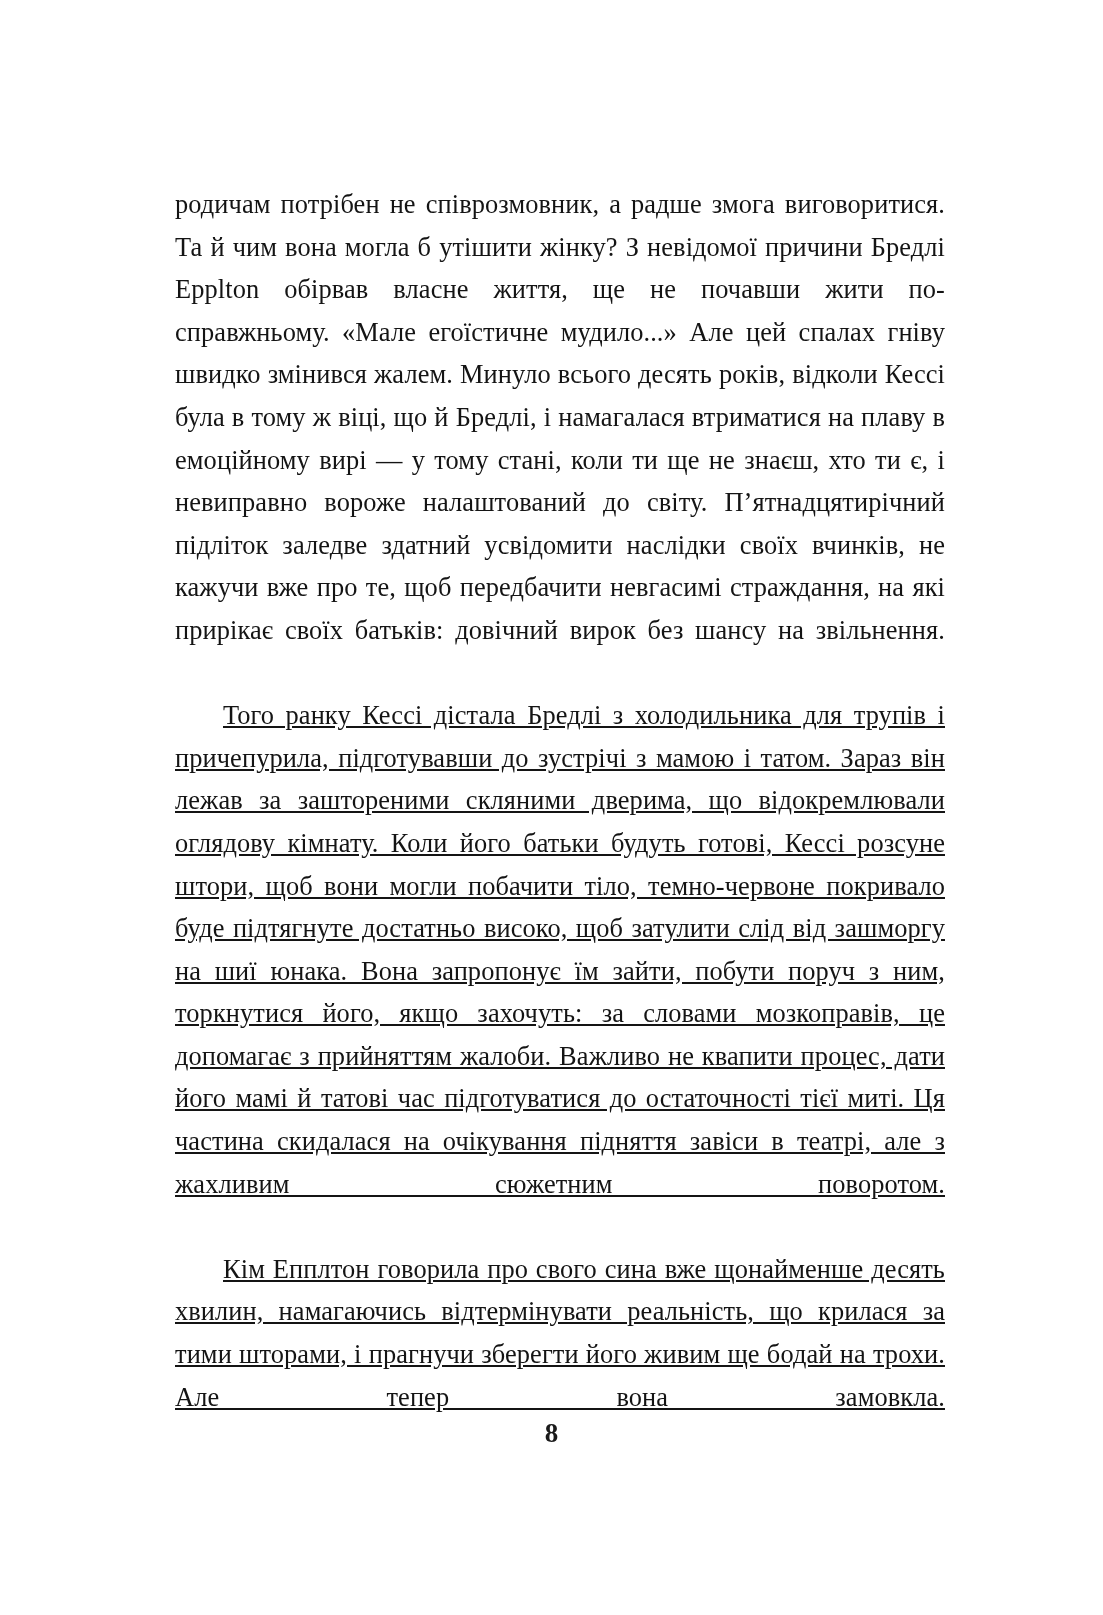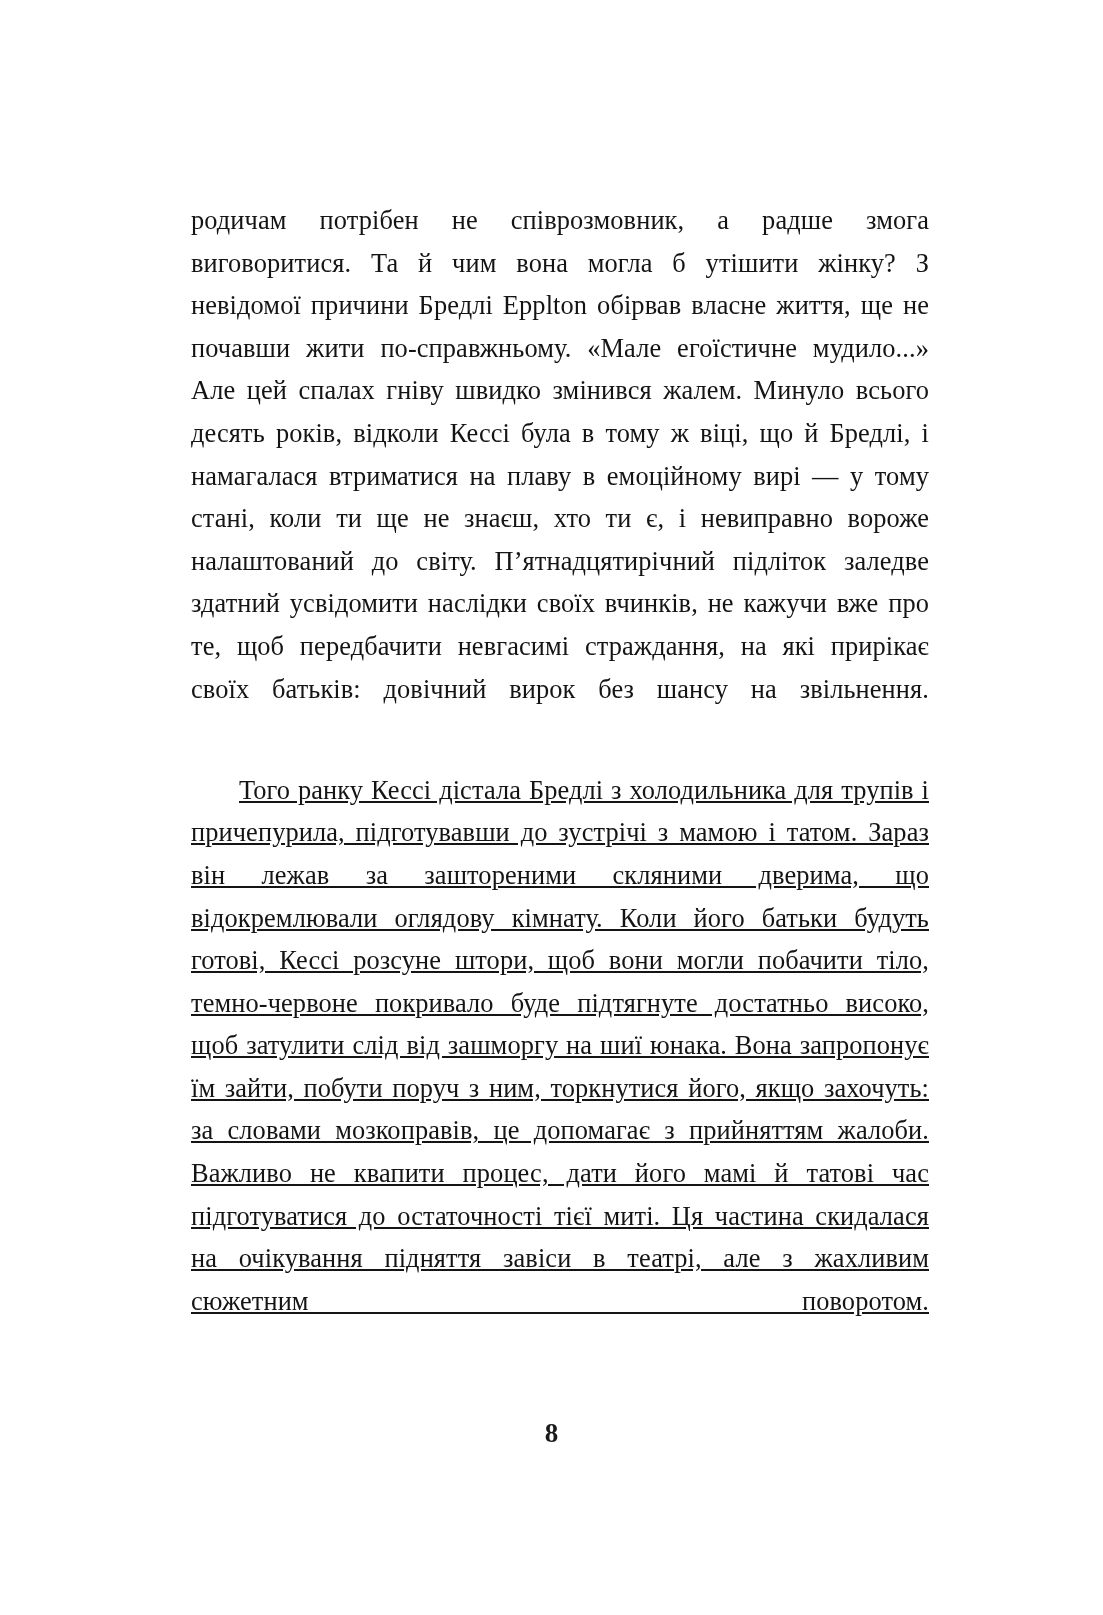--- a/index.html
+++ b/index.html
@@ -20,21 +20,21 @@
   }
 
   .text-block {
     position: absolute;
     left: 175px;
     top: 183px;
     width: 770px;
   }
 
   .para {
-    margin: 16px;
+    margin: 0;
     font-size: 26.4px;
     line-height: 42.6px;
     text-align: justify;
     text-justify: inter-word;
     color: #141414;
     letter-spacing: 0.1px;
     word-spacing: 0.3px;
     hyphens: manual;
     -webkit-hyphens: manual;
   }
@@ -65,17 +65,18 @@
   }
 </style>
 </head>
 <body>
 
 <div class="page">
 
   <div class="text-block">
     <p class="para">родичам потрібен не співрозмовник, а радше змога виговоритися. Та й чим вона могла б утішити жінку? З невідомої причини Бредлі Еpplton обірвав власне життя, ще не почавши жити по-справжньому. «Мале егоїстичне мудило...» Але цей спалах гніву швидко змінився жалем. Минуло всього десять років, відколи Кессі була в тому ж віці, що й Бредлі, і намагалася втриматися на плаву в емоційному вирі — у тому стані, коли ти ще не знаєш, хто ти є, і невиправно вороже налаштований до світу. П’ятнадцятирічний підліток заледве здатний усвідомити наслідки своїх вчинків, не кажучи вже про те, щоб передбачити невгасимі страждання, на які прирікає своїх батьків: довічний вирок без шансу на звільнення.</p>
     <p class="para">Того ранку Кессі дістала Бредлі з холодильника для трупів і причепурила, підготувавши до зустрічі з мамою і татом. Зараз він лежав за заштореними скляними дверима, що відокремлювали оглядову кімнату. Коли його батьки будуть готові, Кессі розсуне штори, щоб вони могли побачити тіло, темно-червоне покривало буде підтягнуте достатньо високо, щоб затулити слід від зашморгу на шиї юнака. Вона запропонує їм зайти, побути поруч з ним, торкнутися його, якщо захочуть: за словами мозкоправів, це допомагає з прийняттям жалоби. Важливо не квапити процес, дати його мамі й татові час підготуватися до остаточності тієї миті. Ця частина скидалася на очікування підняття завіси в театрі, але з жахливим сюжетним поворотом.</p>
+    <p class="para">Кім Епплтон говорила про свого сина вже щонайменше десять хвилин, намагаючись відтермінувати реальність, що крилася за тими шторами, і прагнучи зберегти його живим ще бодай на трохи. Але тепер вона замовкла.</p>
   </div>
 
   <div class="page-number">8</div>
 
 </div>
 
 </body></html>

